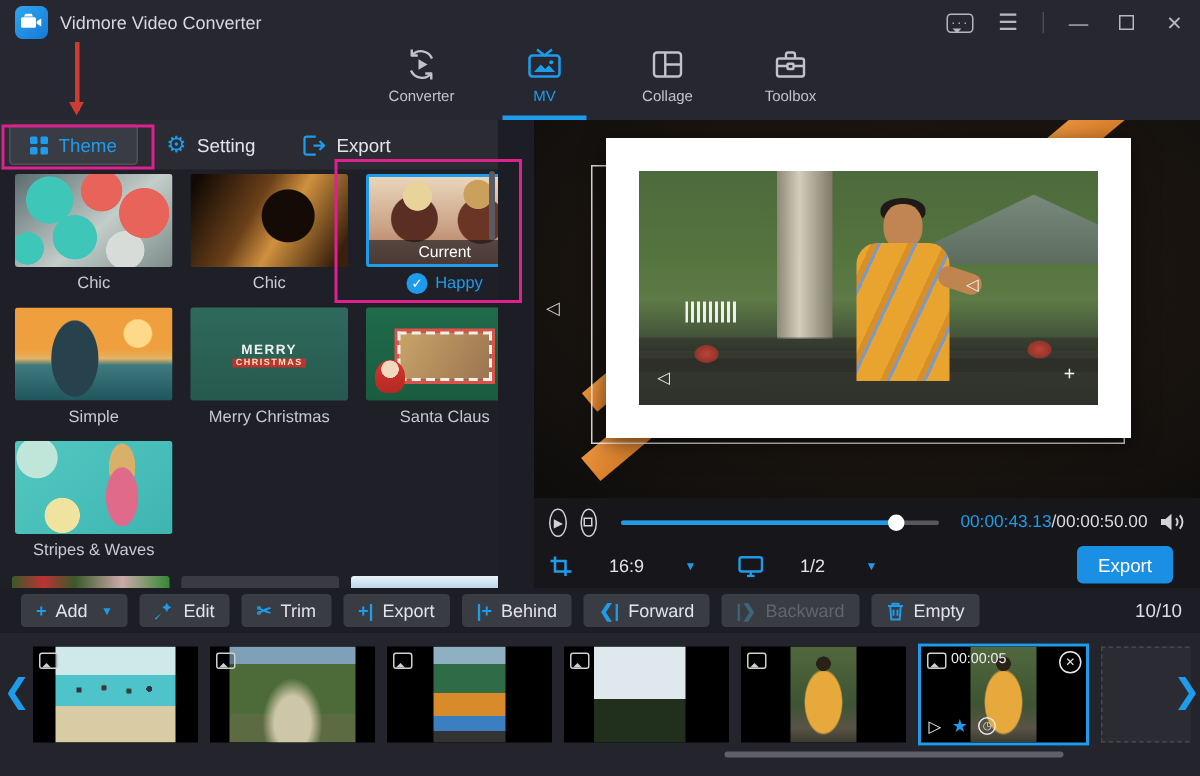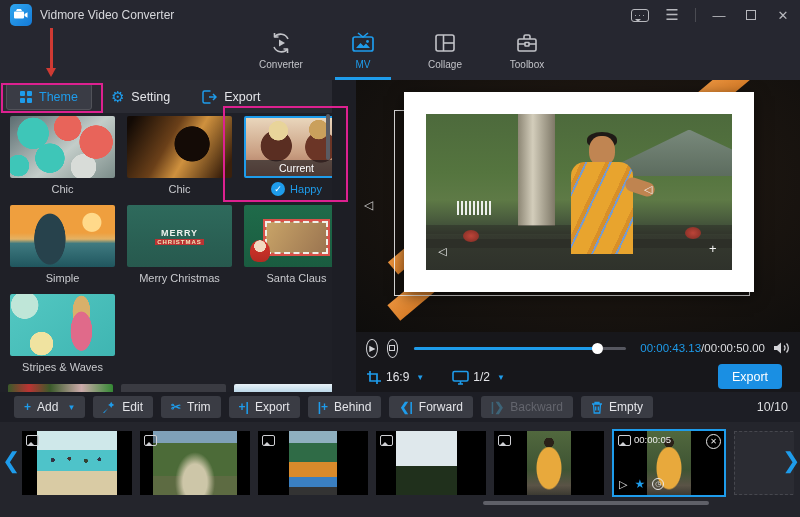--- a/index.html
+++ b/index.html
@@ -108,21 +108,21 @@
   .circ-btn .tri { font-size:8px; margin-left:1px; }
   .circ-btn .sq { width:6px; height:6px; border:1.2px solid #d2d3d7; }
   .slider { position:relative; flex:0 0 212px; height:3px; margin:0 10px 0 16px; background:#565760; border-radius:2px; cursor:pointer; }
   .slider .fill { position:absolute; left:0; top:0; bottom:0; background:#1e9ceb; border-radius:2px; }
   .slider .thumb { position:absolute; top:-4px; width:11px; height:11px; border-radius:50%; background:#fff; transform:translateX(-5px); }
   .time-text { font-size:11.5px; white-space:nowrap; margin-left:4px; }
   .time-cur { color:#1e9ceb; }
   .time-tot { color:#dcdde0; }
   .vol-icon { margin-left:8px; cursor:pointer; display:flex; align-items:center; }
   #pc-row2 { position:absolute; left:10px; top:284px; width:424px; height:26px; display:flex; align-items:center; gap:6px; }
-  .ratio-group,.screen-group { display:flex; align-items:center; gap:4px; cursor:pointer; }
+  .ratio-group,.screen-group { display:flex; align-items:center; gap:24px; cursor:pointer; }
   .screen-group { margin-left:22px;align-items:center; }
   .dd-arrow { color:#1e9ceb; font-size:8px; margin-left:3px; }
   .pc-label { color:#e3e4e8; font-size:12px; }
   .export-btn { position:absolute; right:8px; top:0; width:64px; height:25px; background:#1a8fe3; border-radius:4px; color:#fff; font-size:12.5px; display:flex; align-items:center; justify-content:center; cursor:pointer; }
   
   #toolbar { position:absolute; left:0; top:392px; width:800px; height:30px; background:#1d1e25; display:flex; align-items:center; padding-left:14px; gap:8px; }
   .tb-btn { height:22px; background:#3a3c44; border-radius:3px; display:flex; align-items:center; gap:6px; padding:0 10px; cursor:pointer; color:#e3e4e8; font-size:12px; }
   .tb-icon { color:#1e9ceb; font-size:12px; display:flex; align-items:center; font-weight:bold; }
   .tb-btn.disabled { color:#63656d; cursor:default; }
   .tb-btn.disabled .tb-icon { color:#3d6478; }

